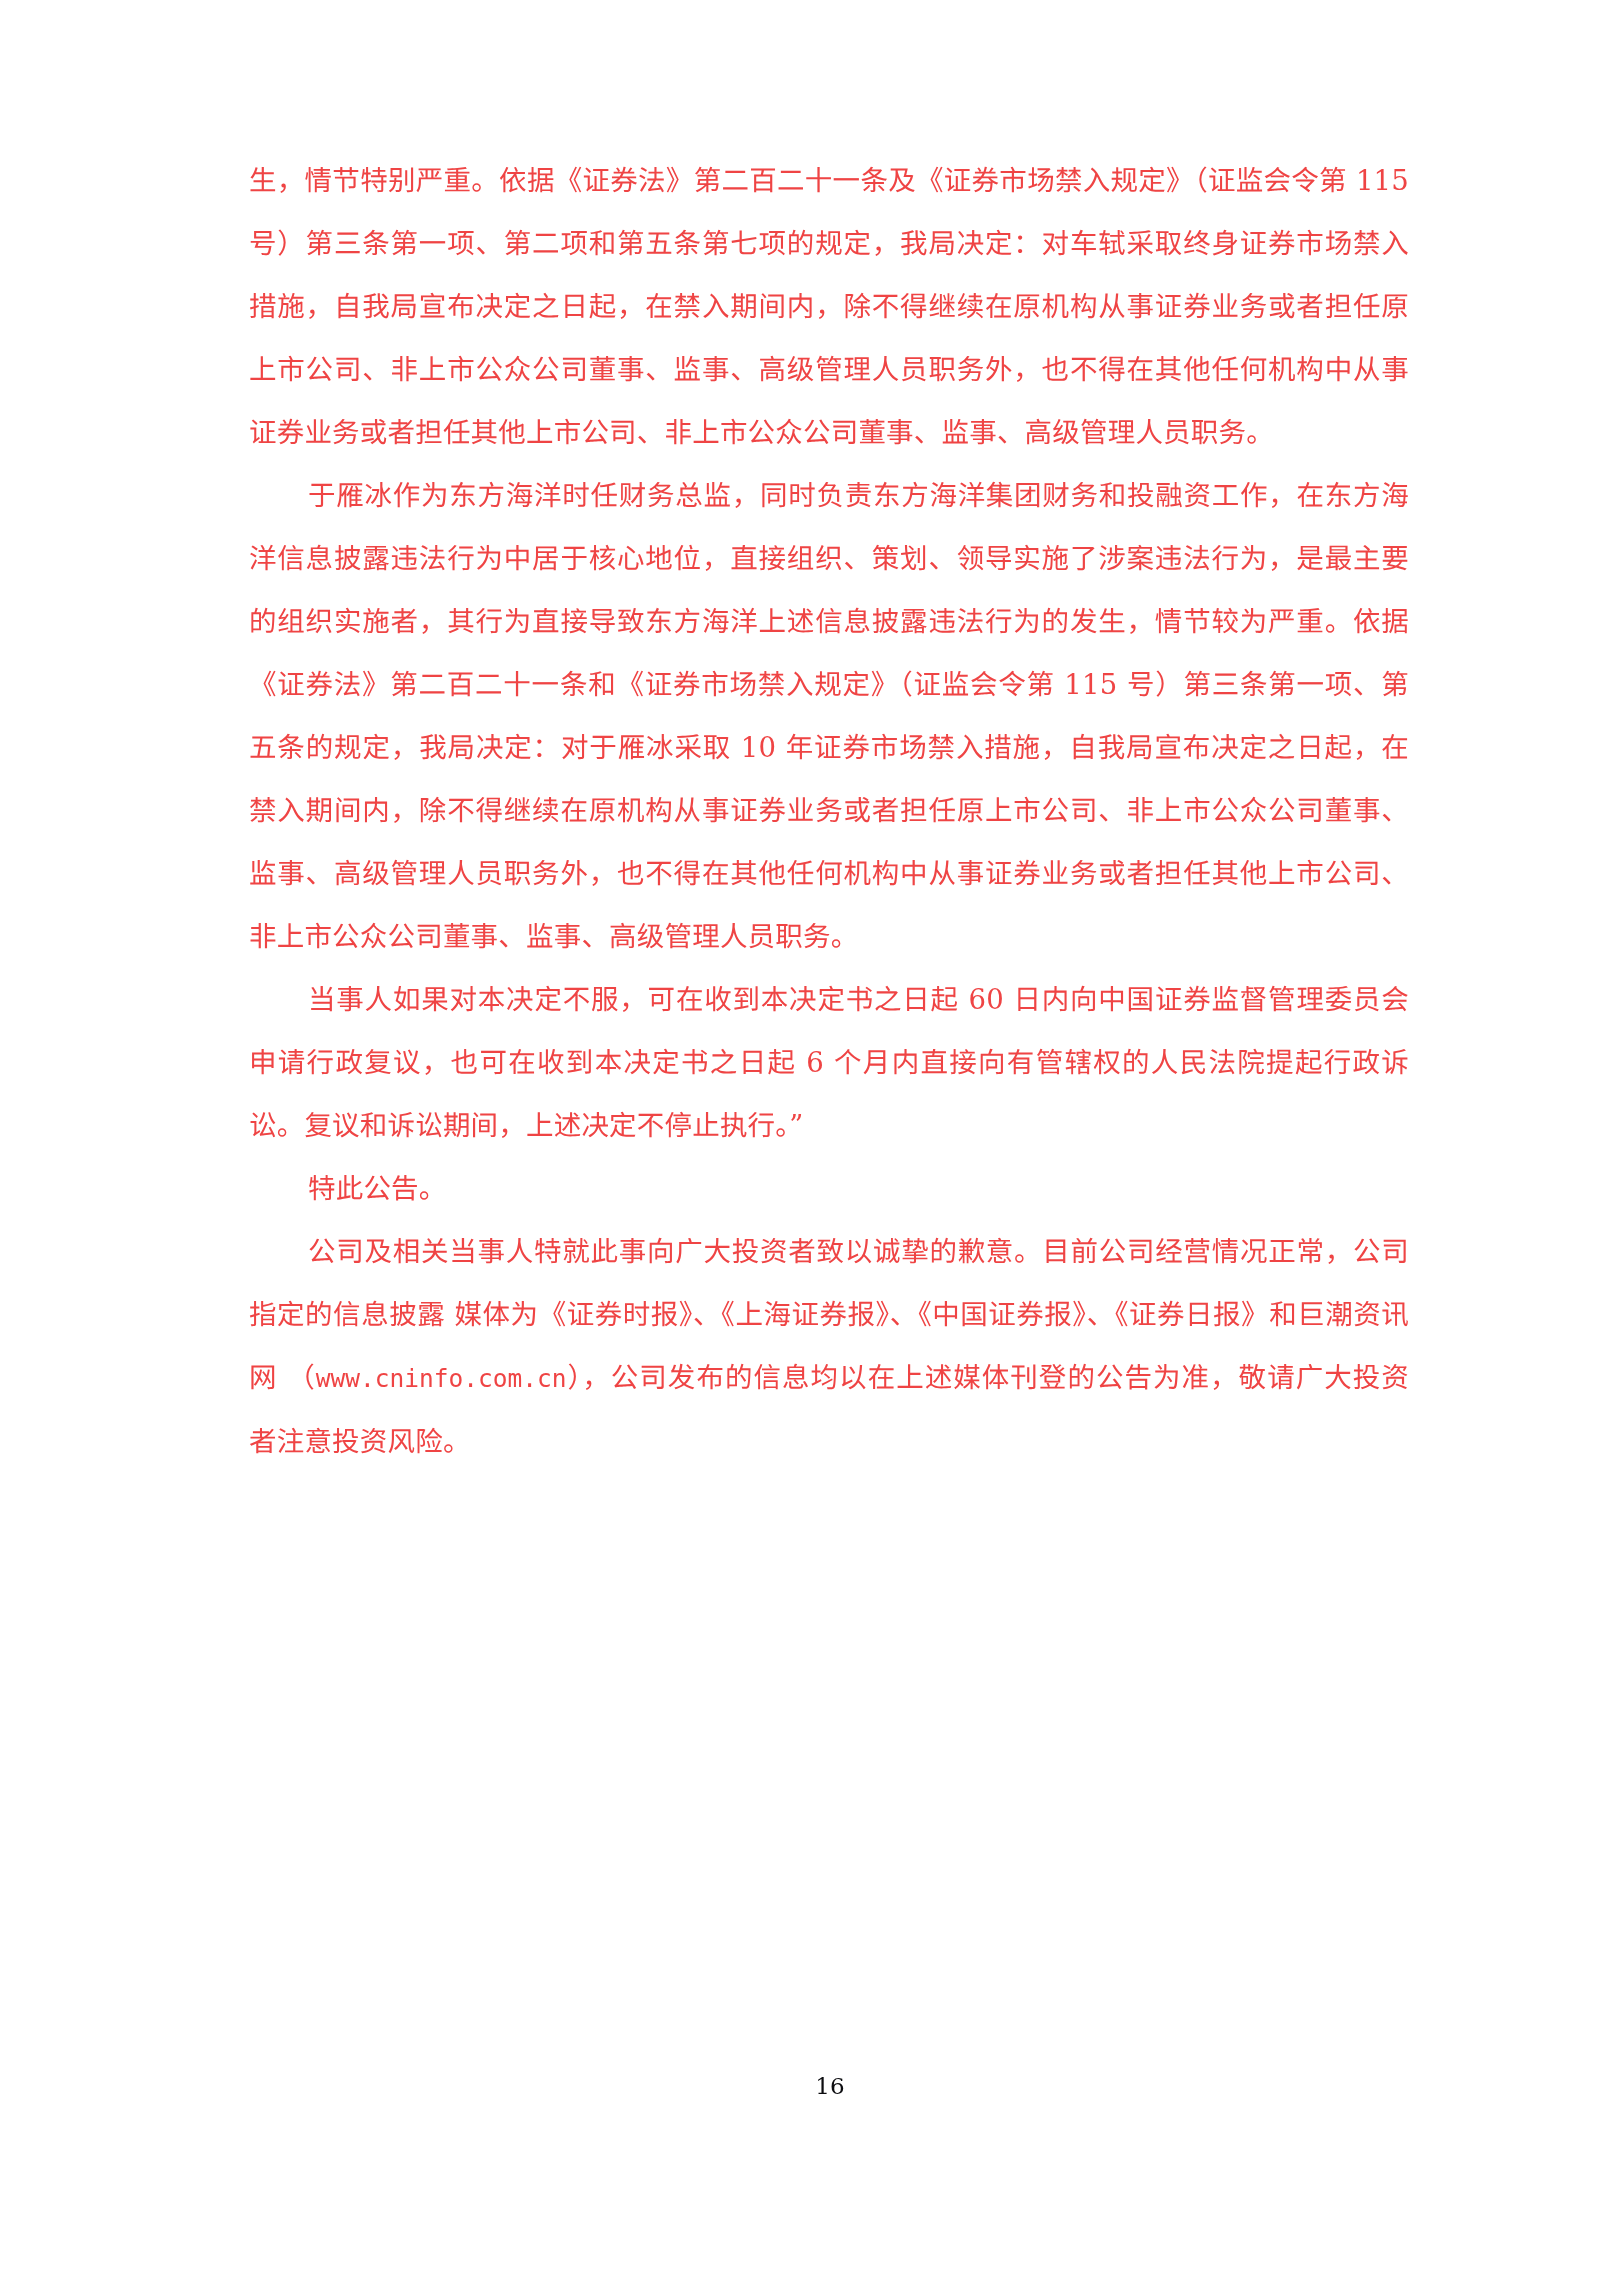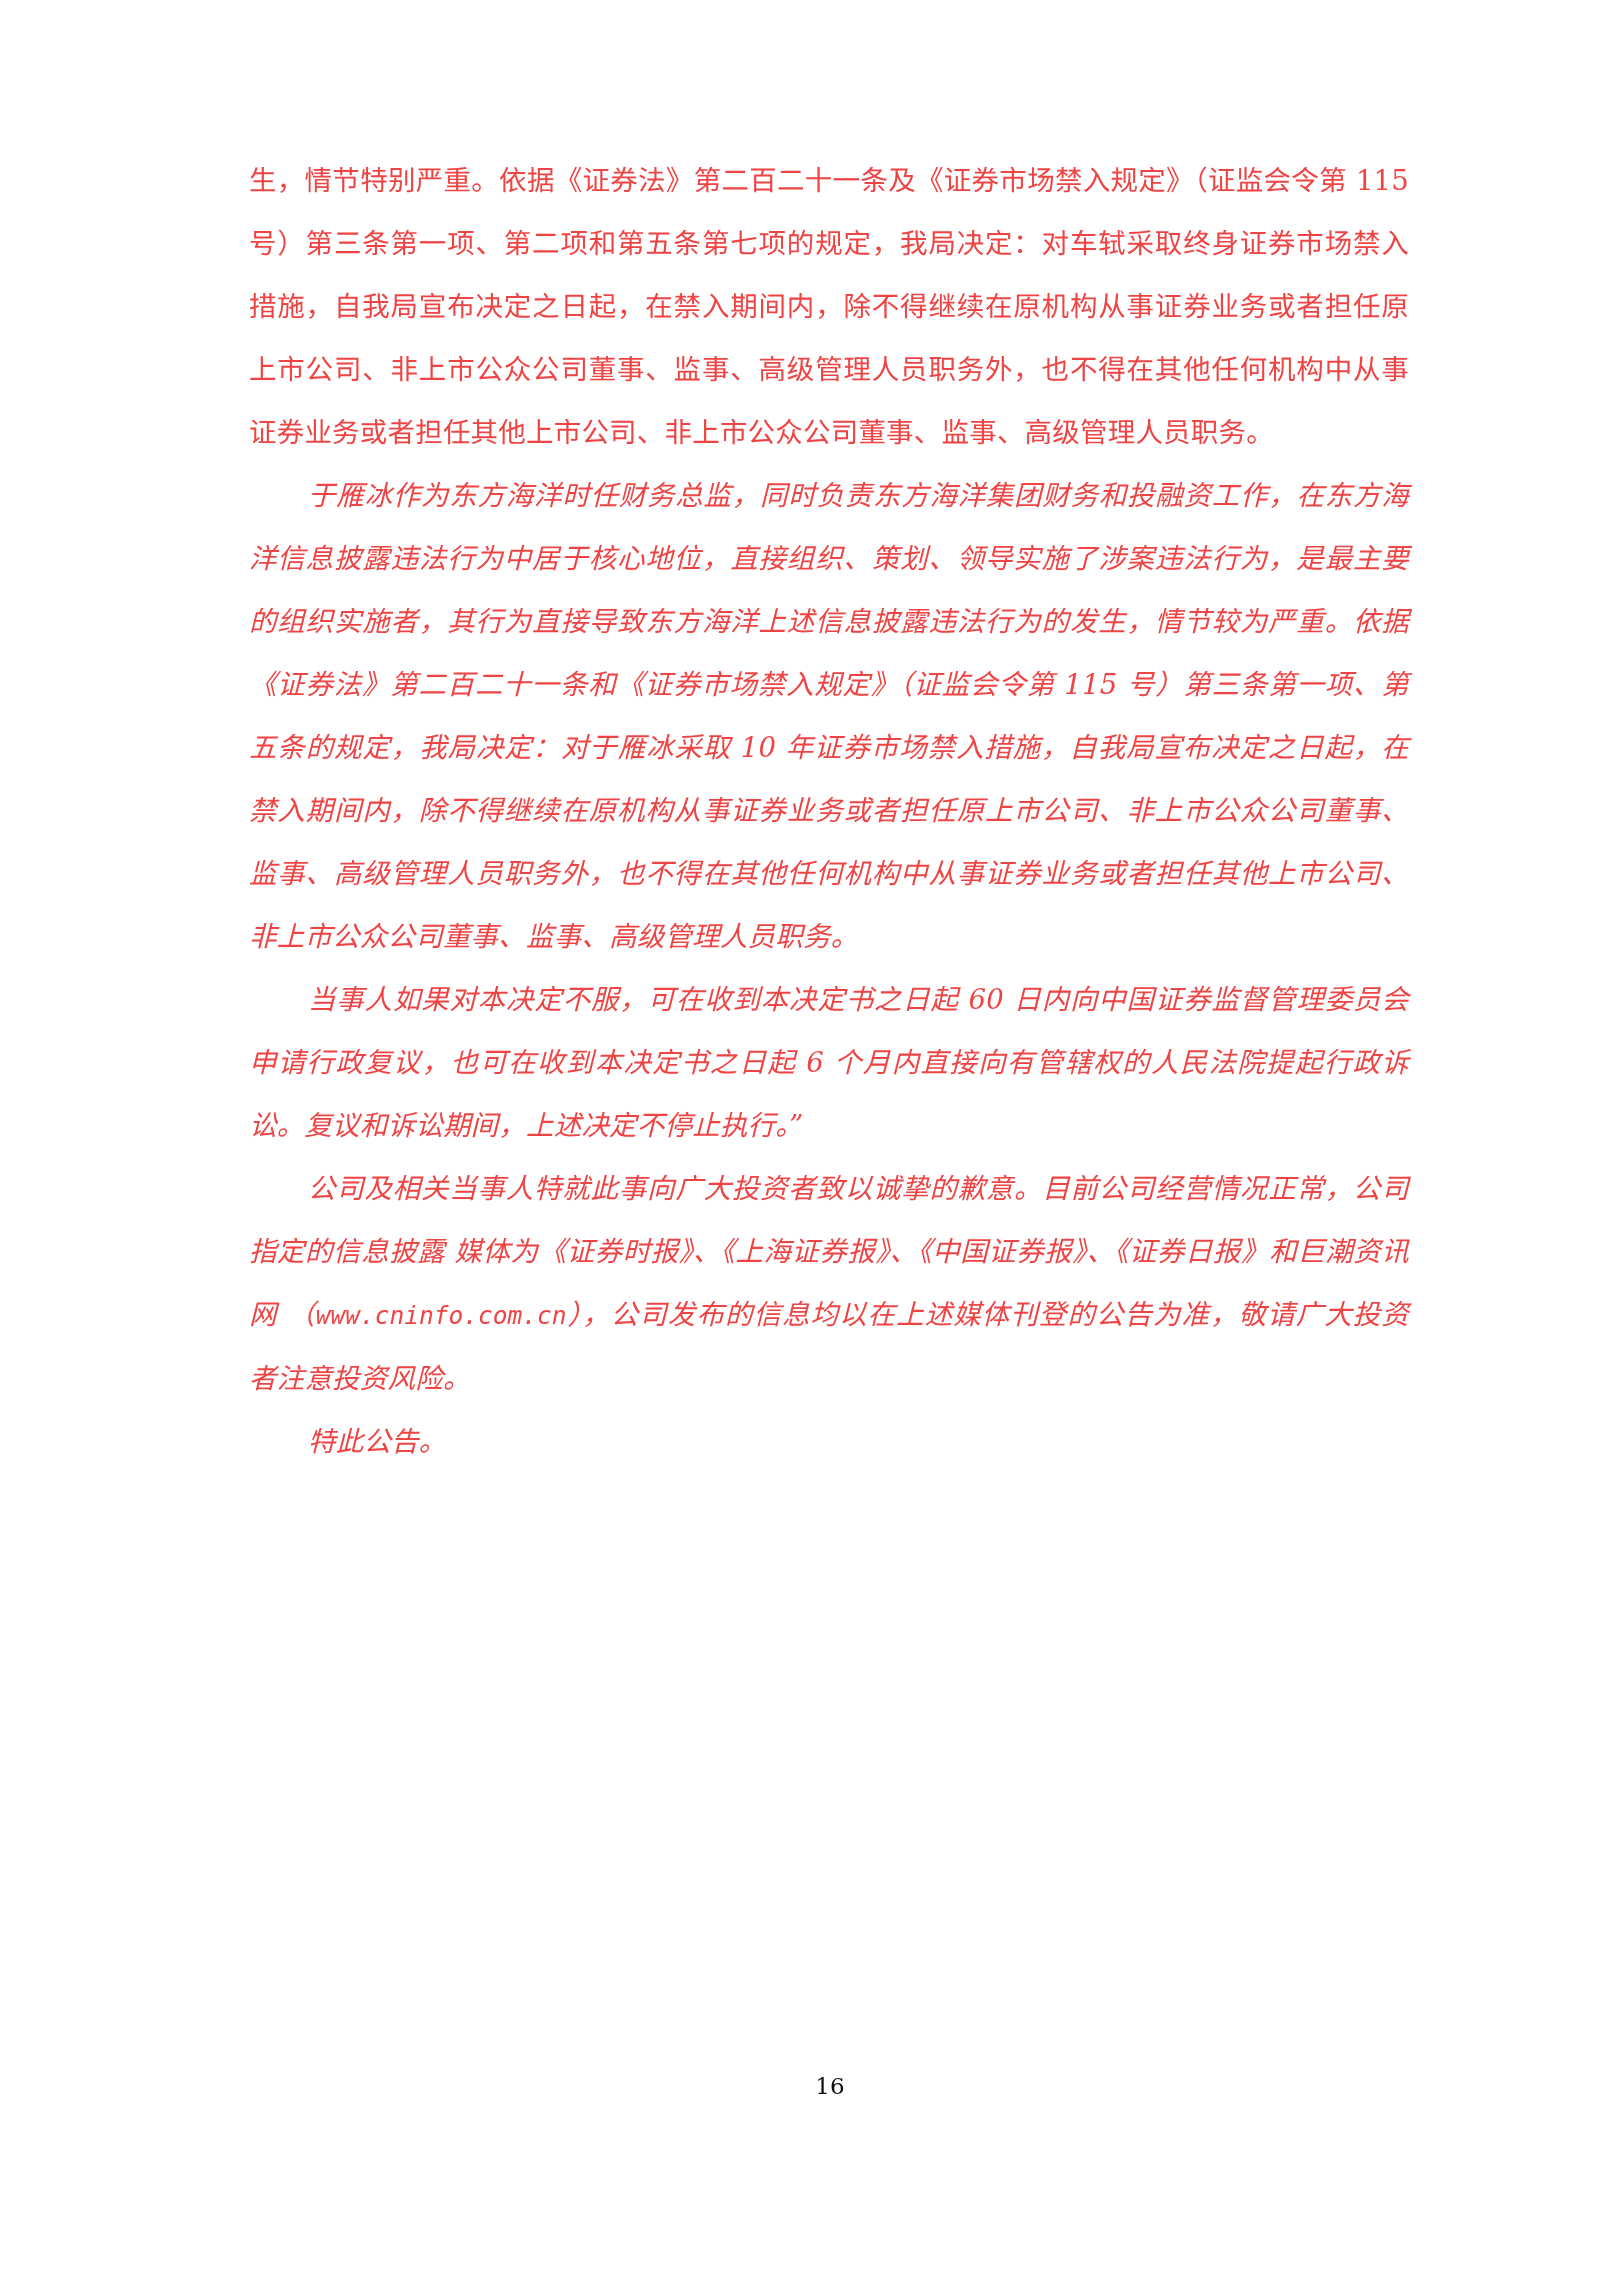--- a/index.html
+++ b/index.html
@@ -34,21 +34,20 @@
     margin: 0;
     letter-spacing: 0.2px;
     word-break: break-all;
     -webkit-font-smoothing: antialiased;
   }
   .para + .para {
     margin-top: 0;
   }
   .indent {
     text-indent: 59px;
-    font-style: italic;
   }
   .mono {
     font-family: "DejaVu Sans Mono", "Liberation Mono", monospace;
     font-size: 24.5px;
     letter-spacing: 0px;
   }
   .page-number {
     position: absolute;
     left: 0;
     right: 0;
@@ -67,24 +66,24 @@
 
   <div class="content">
 
     <p class="para">生，情节特别严重。依据《证券法》第二百二十一条及《证券市场禁入规定》（证监会令第 115 号）第三条第一项、第二项和第五条第七项的规定，我局决定：对车轼采取终身证券市场禁入措施，自我局宣布决定之日起，在禁入期间内，除不得继续在原机构从事证券业务或者担任原上市公司、非上市公众公司董事、监事、高级管理人员职务外，也不得在其他任何机构中从事证券业务或者担任其他上市公司、非上市公众公司董事、监事、高级管理人员职务。</p>
 
     <p class="para indent">于雁冰作为东方海洋时任财务总监，同时负责东方海洋集团财务和投融资工作，在东方海洋信息披露违法行为中居于核心地位，直接组织、策划、领导实施了涉案违法行为，是最主要的组织实施者，其行为直接导致东方海洋上述信息披露违法行为的发生，情节较为严重。依据《证券法》第二百二十一条和《证券市场禁入规定》（证监会令第 115 号）第三条第一项、第五条的规定，我局决定：对于雁冰采取 10 年证券市场禁入措施，自我局宣布决定之日起，在禁入期间内，除不得继续在原机构从事证券业务或者担任原上市公司、非上市公众公司董事、监事、高级管理人员职务外，也不得在其他任何机构中从事证券业务或者担任其他上市公司、非上市公众公司董事、监事、高级管理人员职务。</p>
 
     <p class="para indent">当事人如果对本决定不服，可在收到本决定书之日起 60 日内向中国证券监督管理委员会申请行政复议，也可在收到本决定书之日起 6 个月内直接向有管辖权的人民法院提起行政诉讼。复议和诉讼期间，上述决定不停止执行。”</p>
 
 
+    <p class="para indent">特此公告。</p>
+
     <p class="para indent">
       <span>公司及相关当事人特就此事向广大投资者致以诚挚的歉意。目前公司经营情况正常，公司指定的信息披露 媒体为《证券时报》、《上海证券报》、《中国证券报》、《证券日报》和巨潮资讯网 （</span><span class="mono">www.cninfo.com.cn</span><span>），公司发布的信息均以在上述媒体刊登的公告为准，敬请广大投资者注意投资风险。</span>
     </p>
-
-    <p class="para indent">特此公告。</p>
 
   </div>
 
   <div class="page-number">16</div>
 
 </div>
 
 
 </body></html>

